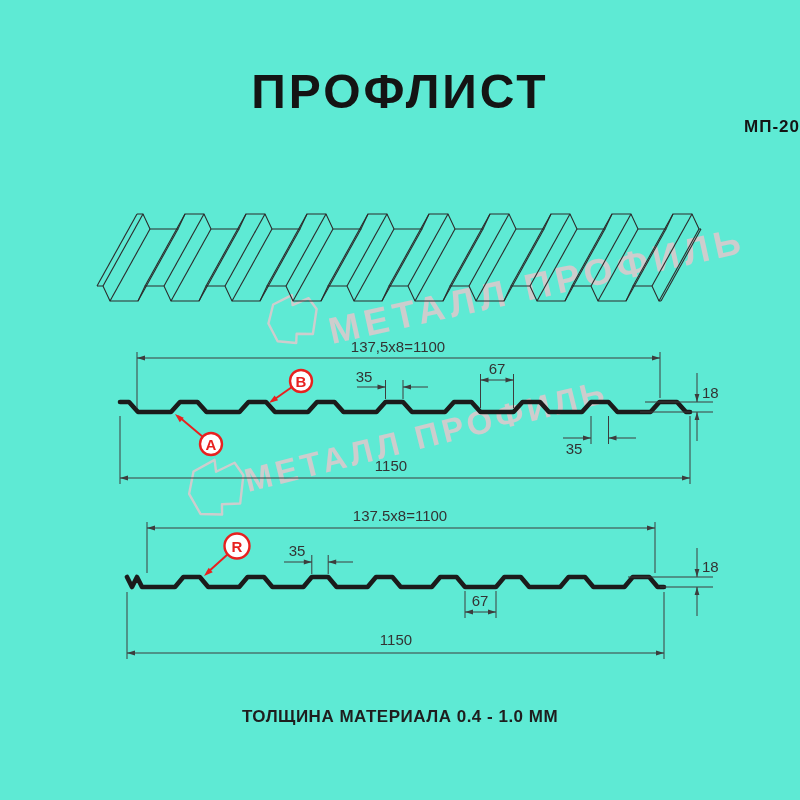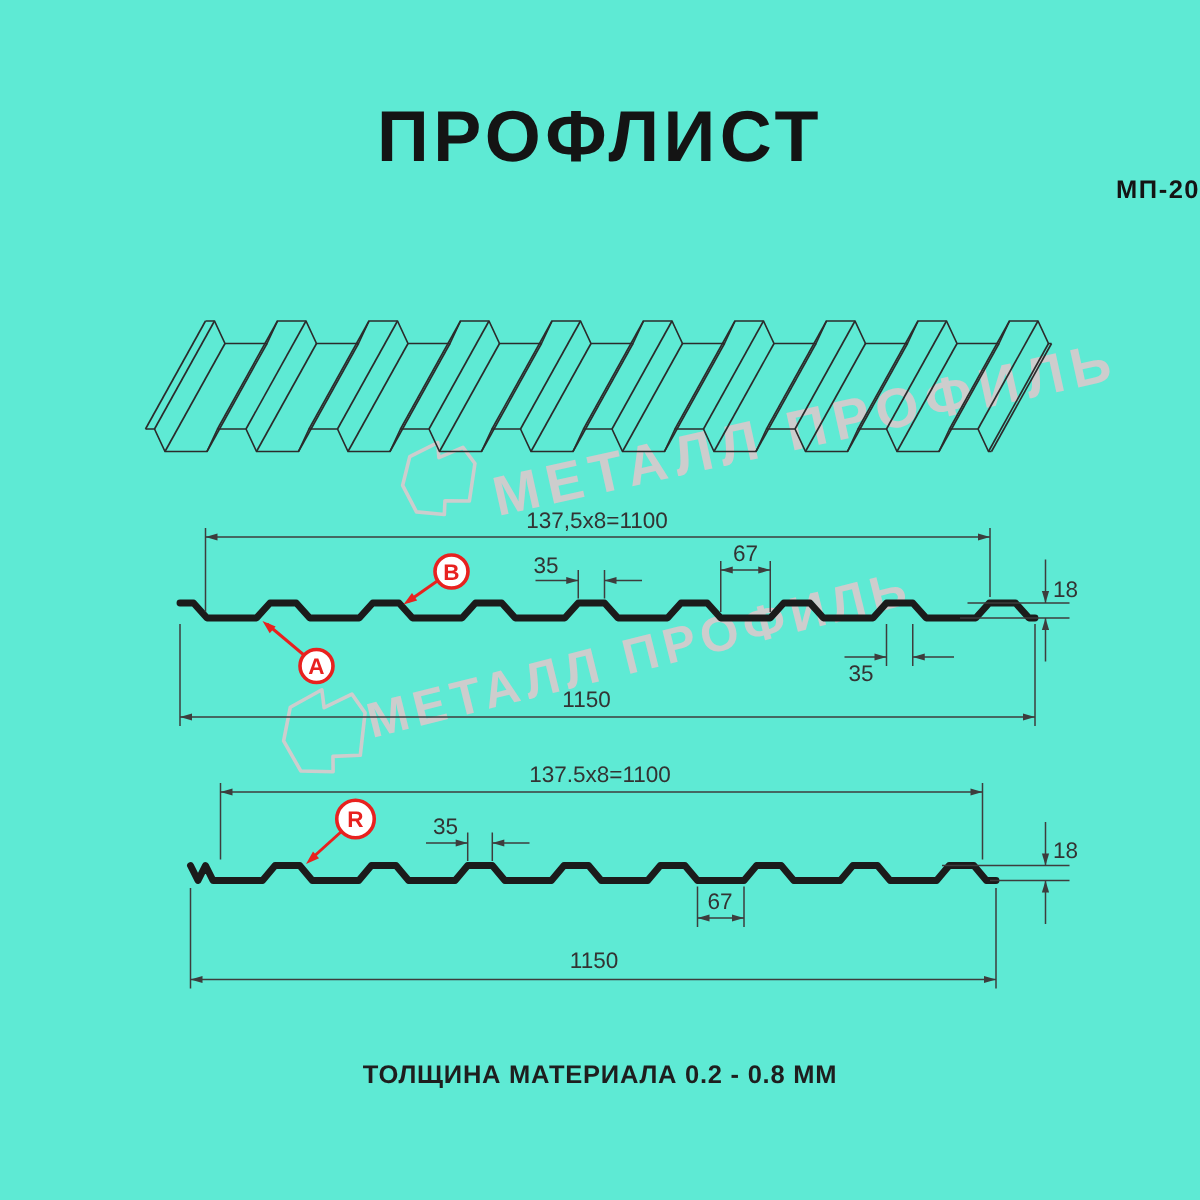--- a/index.html
+++ b/index.html
@@ -178,14 +178,14 @@
         <polygon points="0,0 9,3 9,-3" fill="#e8211f" transform="translate(204,576) rotate(-42)"></polygon>
         <circle cx="211" cy="444" r="11" class="rcirc"></circle>
         <circle cx="301" cy="381" r="11" class="rcirc"></circle>
         <circle cx="237" cy="546" r="12.5" class="rcirc"></circle>
       </g>
     <text class="rtext" x="211" y="449.5" text-anchor="middle">A</text>
     <text class="rtext" x="301" y="386.5" text-anchor="middle">B</text>
     <text class="rtext" x="237" y="551.5" text-anchor="middle">R</text>
   </svg>
 
-  <div class="caption">ТОЛЩИНА МАТЕРИАЛА 0.2 - 0.8 ММ</div>
+  <div class="caption">ТОЛЩИНА МАТЕРИАЛА 0.4 - 1.0 ММ</div>
 </div>
 
 </body></html>

